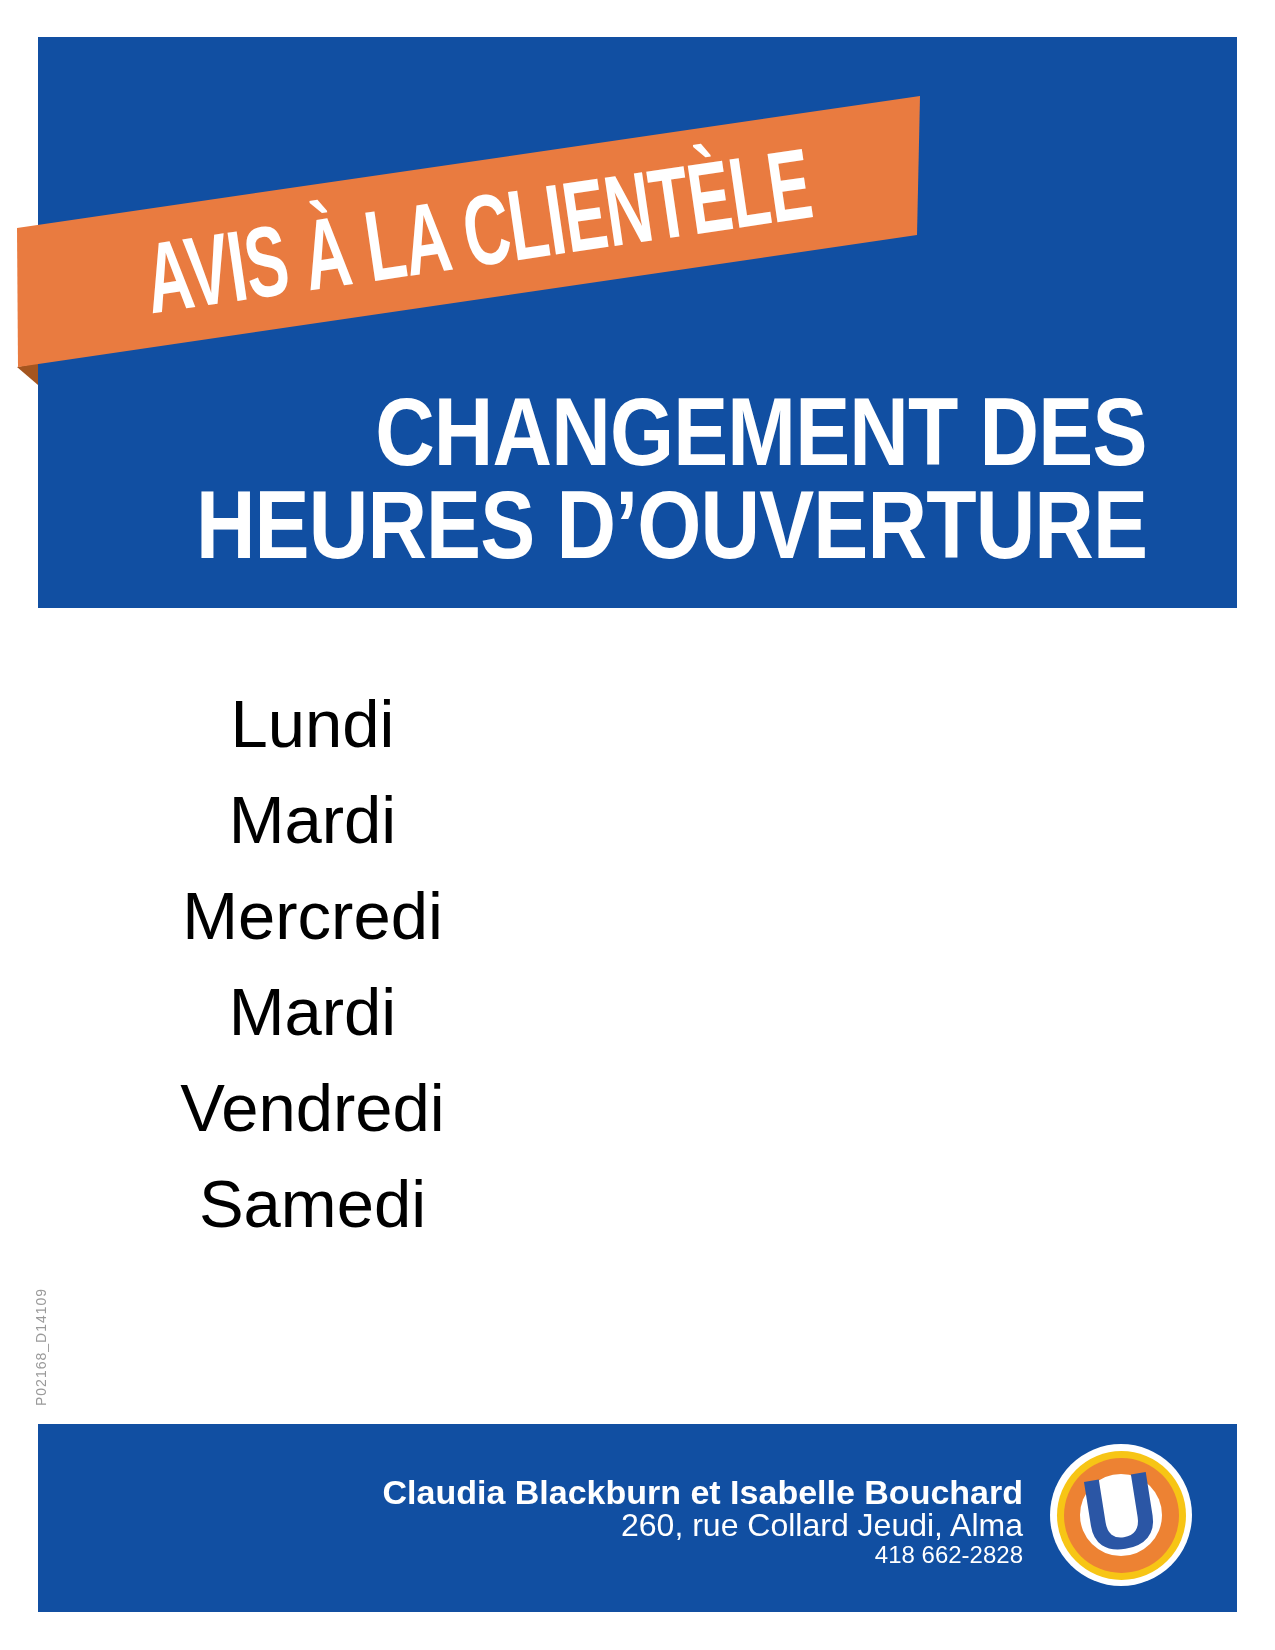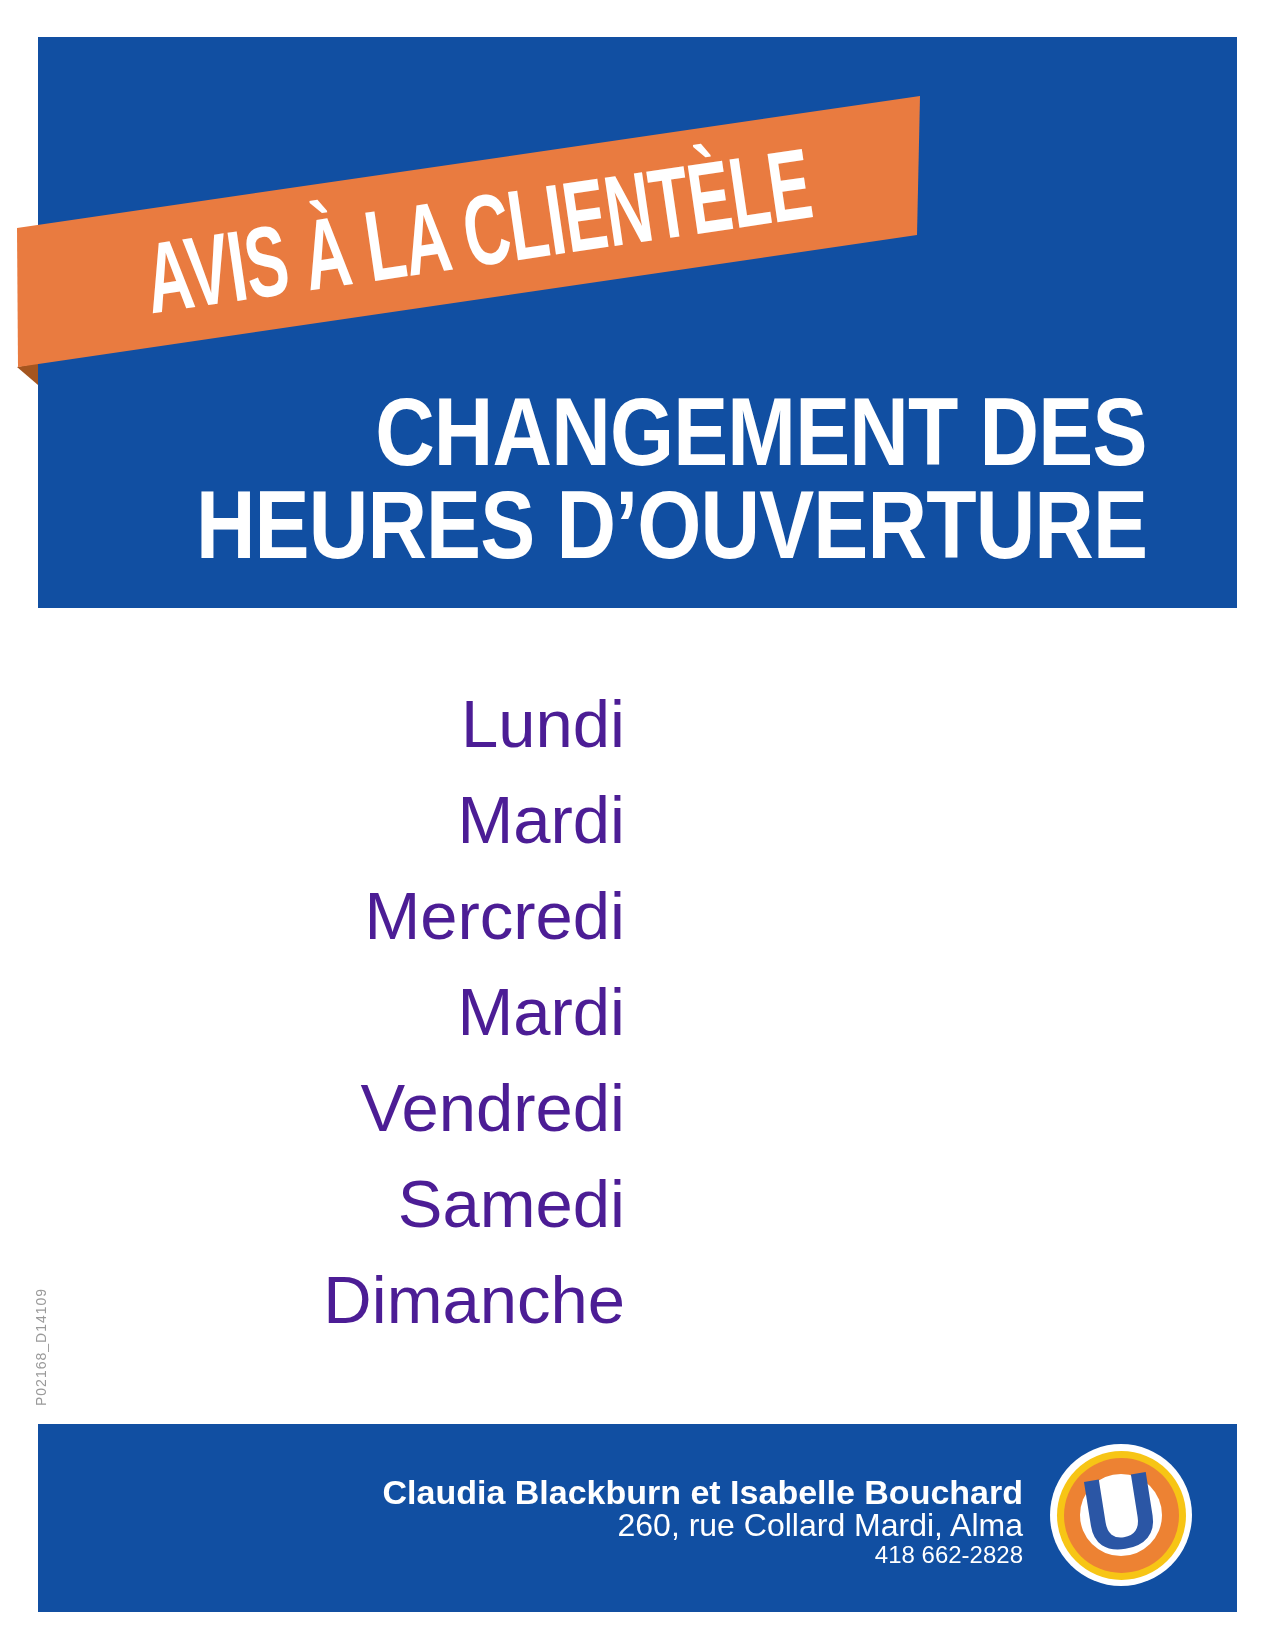--- a/index.html
+++ b/index.html
@@ -61,22 +61,22 @@
     line-height: 93px;
     transform: scaleX(0.85);
     transform-origin: 100% 50%;
   }
 
   
   .days {
     position: absolute;
     left: 0; top: 676px;
     width: 625px;
-    text-align: right;
-    color: #4c1d95;
+    text-align: center;
+    color: #000000;
     font-size: 67px;
     line-height: 96px;
   }
 
   
   .print-code {
     position: absolute;
     left: 33px; top: 1406px;
     transform: rotate(-90deg);
     transform-origin: 0 0;
@@ -162,30 +162,29 @@
     </div>
   </div>
 
   <div class="days">
     <div class="day">Lundi</div>
     <div class="day">Mardi</div>
     <div class="day">Mercredi</div>
     <div class="day">Mardi</div>
     <div class="day">Vendredi</div>
     <div class="day">Samedi</div>
-    <div class="day">Dimanche</div>
   </div>
 
   <div class="print-code">P02168_D14109</div>
 
   <div class="footer-bar"></div>
 
   <div class="footer-text">
     <div class="footer-names">Claudia Blackburn et Isabelle Bouchard</div>
-    <div class="footer-address">260, rue Collard Mardi, Alma</div>
+    <div class="footer-address">260, rue Collard Jeudi, Alma</div>
     <div class="footer-phone">418 662-2828</div>
   </div>
 
   <div class="logo">
     <div class="logo-ring-yellow">
       <div class="logo-ring-orange">
         <div class="logo-center">
           <span class="logo-u">U</span>
         </div>
       </div>

